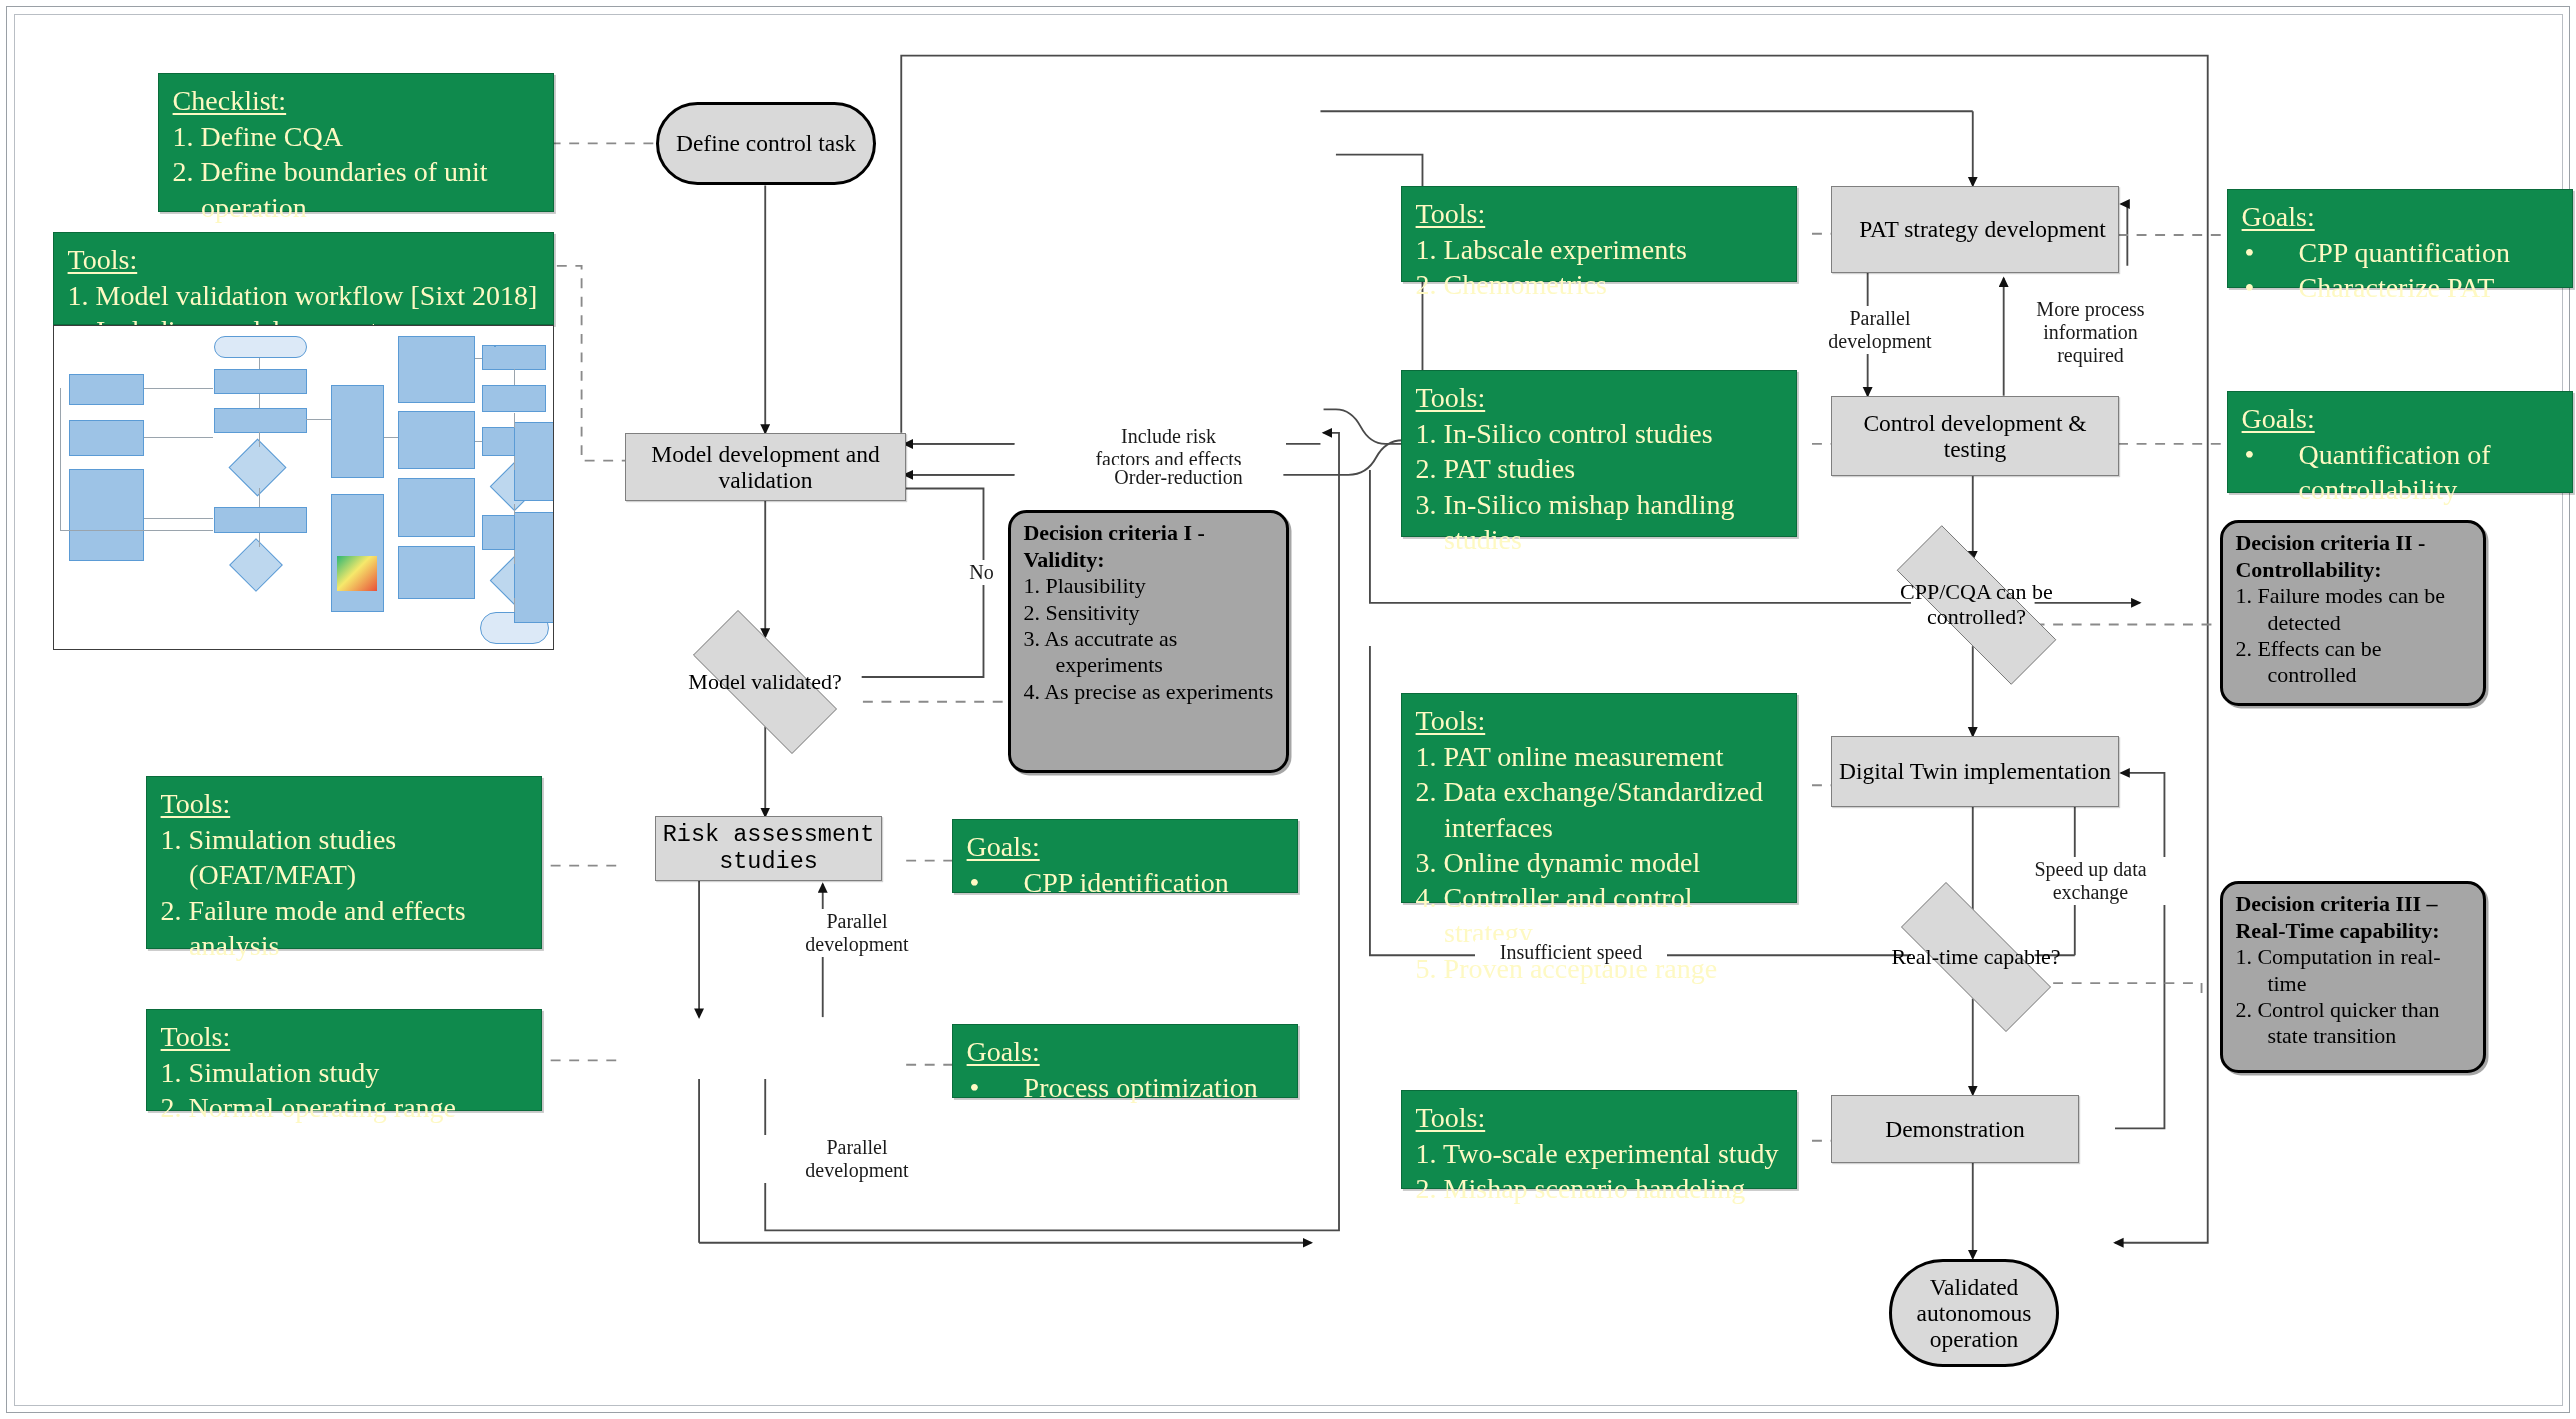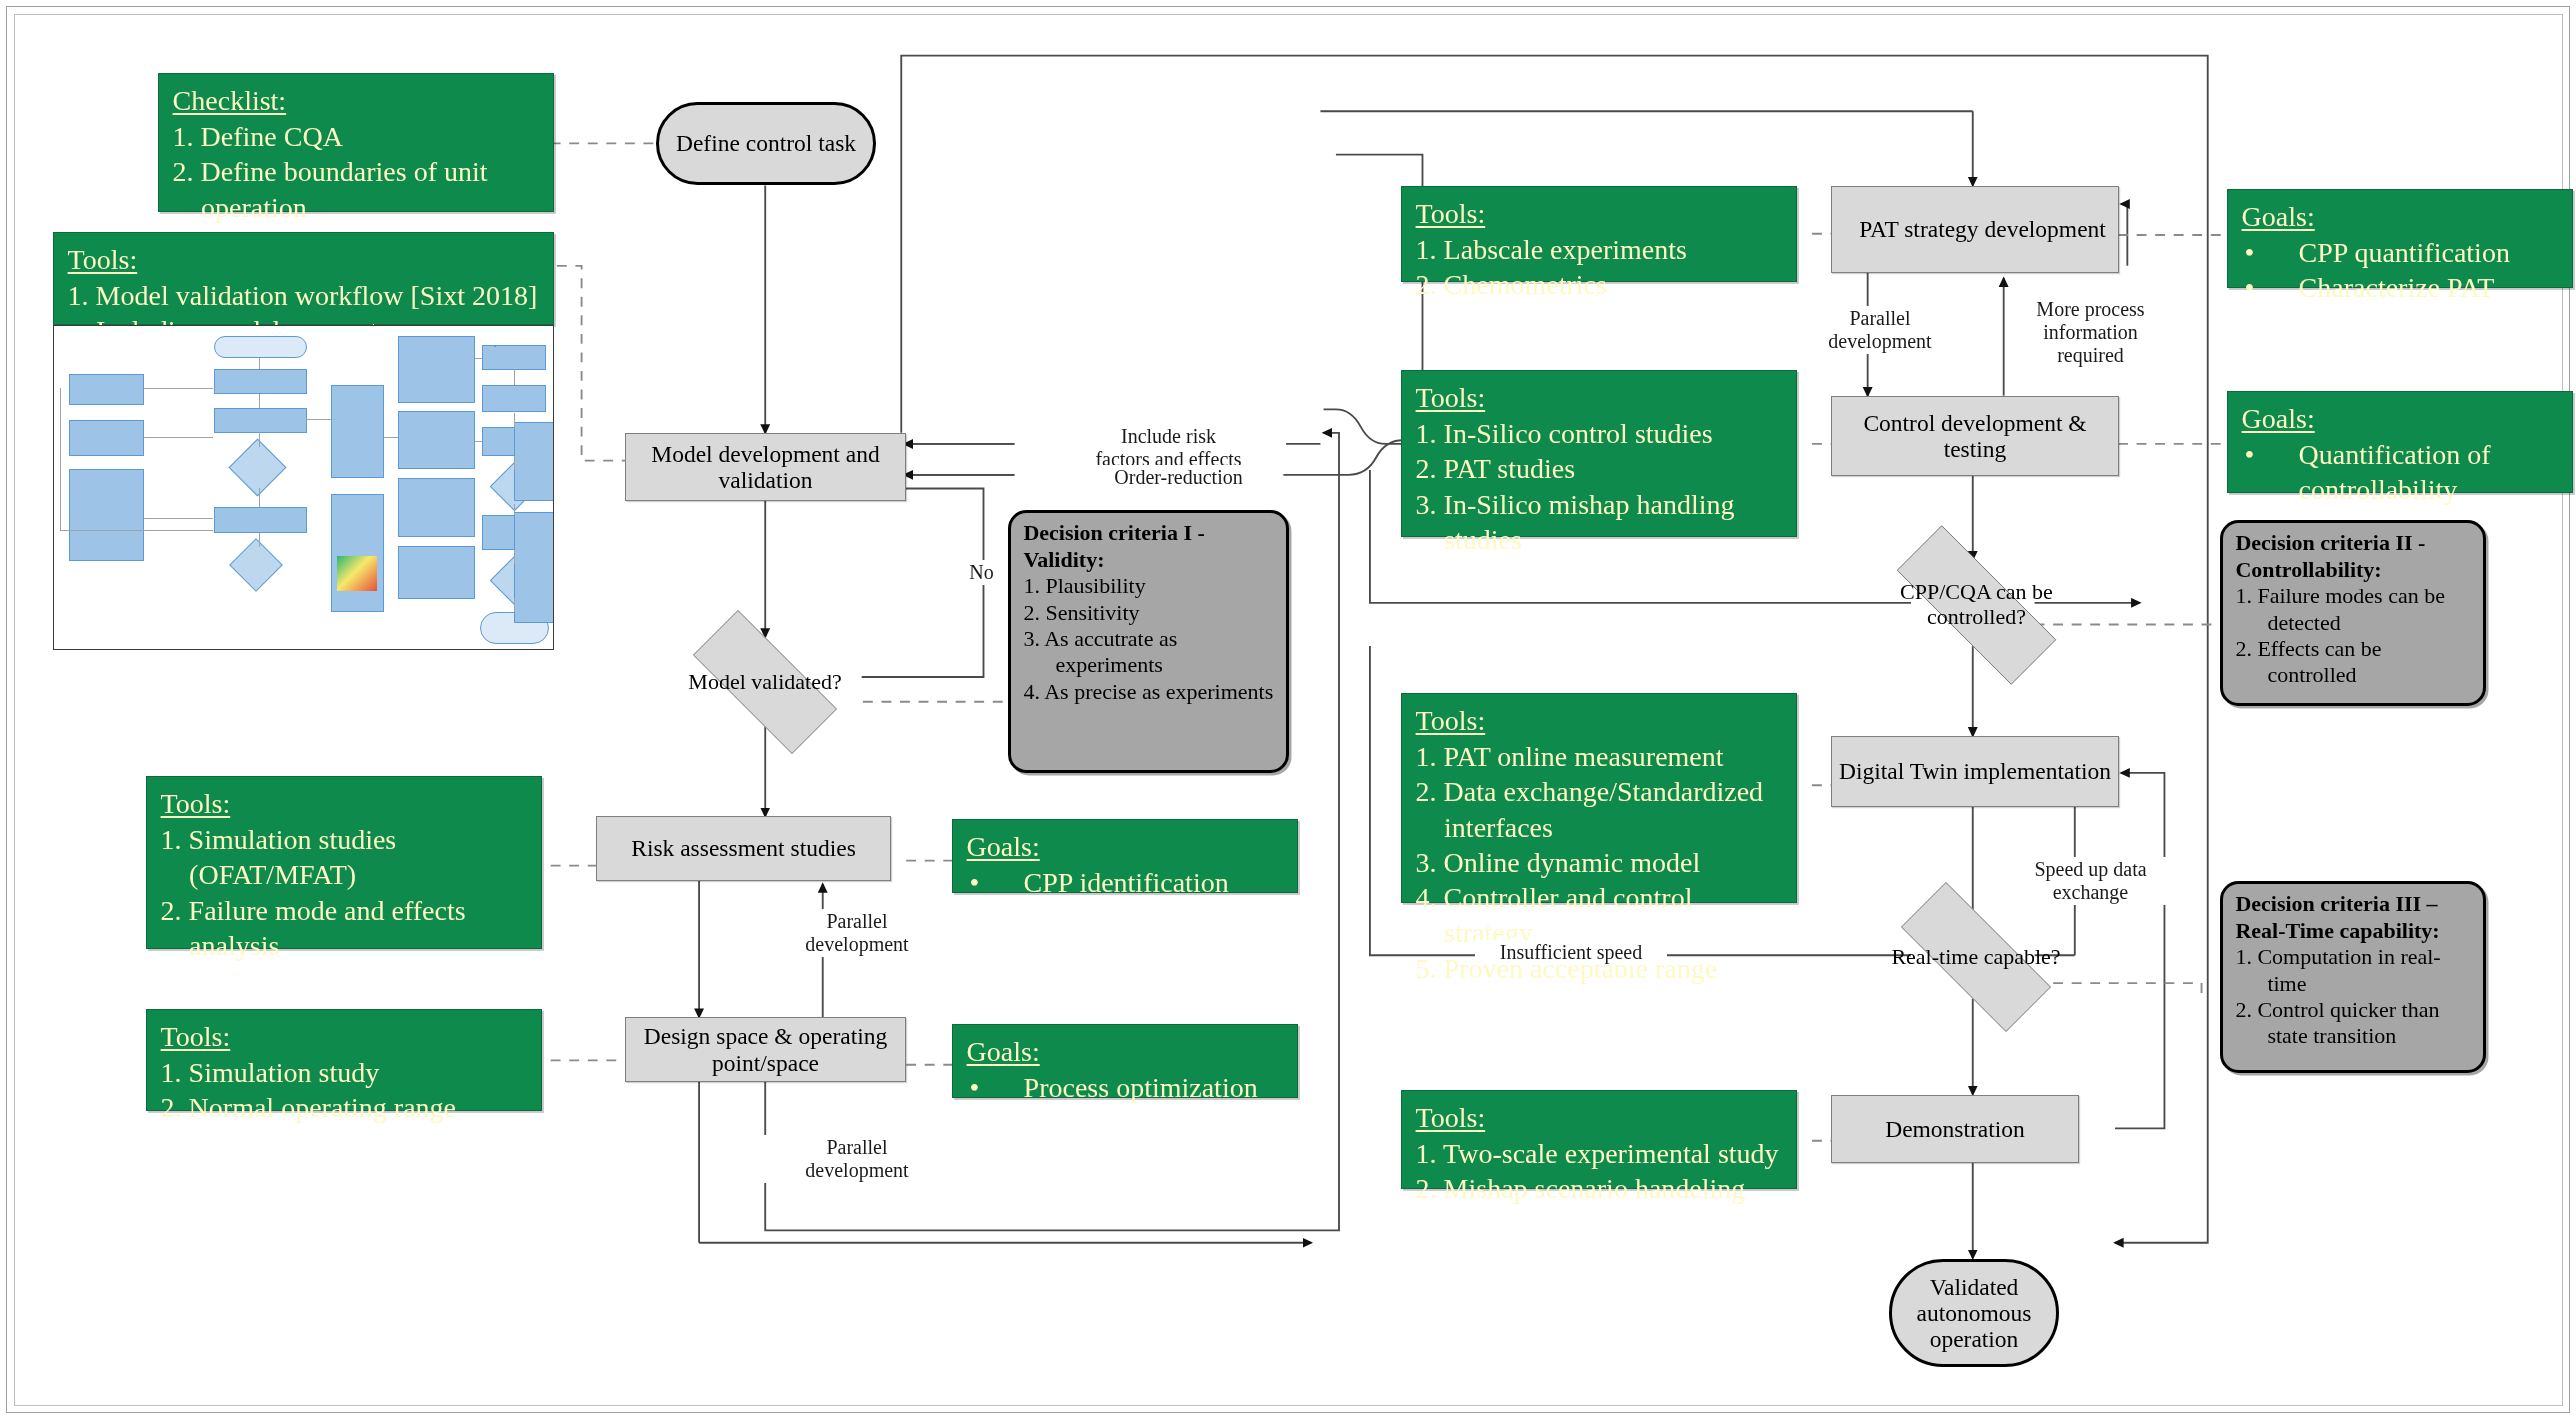--- a/index.html
+++ b/index.html
@@ -355,27 +355,24 @@
 
   <div class="node proc" style="left:625px; top:433px; width:281px; height:68px;">
     <span>Model development and validation</span>
   </div>
 
   <div class="node decision" style="left:666px; top:637px; width:198px; height:90px;">
     <div class="dshape"></div>
     <div class="dlabel">Model validated?</div>
   </div>
 
-  <div class="node proc" style="left:596px; top:816px; width:295px; height:65px;">
+  <div class="node proc" style="left:655px; top:816px; width:227px; height:65px;font-family:Liberation Mono, monospace;">
     <span>Risk assessment studies</span>
   </div>
 
-  <div class="node proc" style="left:625px; top:1017px; width:281px; height:65px;">
-    <span>Design space &amp; operating point/space</span>
-  </div>
 
   <div class="green" style="left:952px; top:819px; width:346px; height:74px;">
     <span class="hd">Goals:</span>
     <ul>
       <li class="bullet"><span class="bdot">•</span><span>CPP identification</span></li>
     </ul>
   </div>
 
   <div class="green" style="left:952px; top:1024px; width:346px; height:74px;">
     <span class="hd">Goals:</span>

